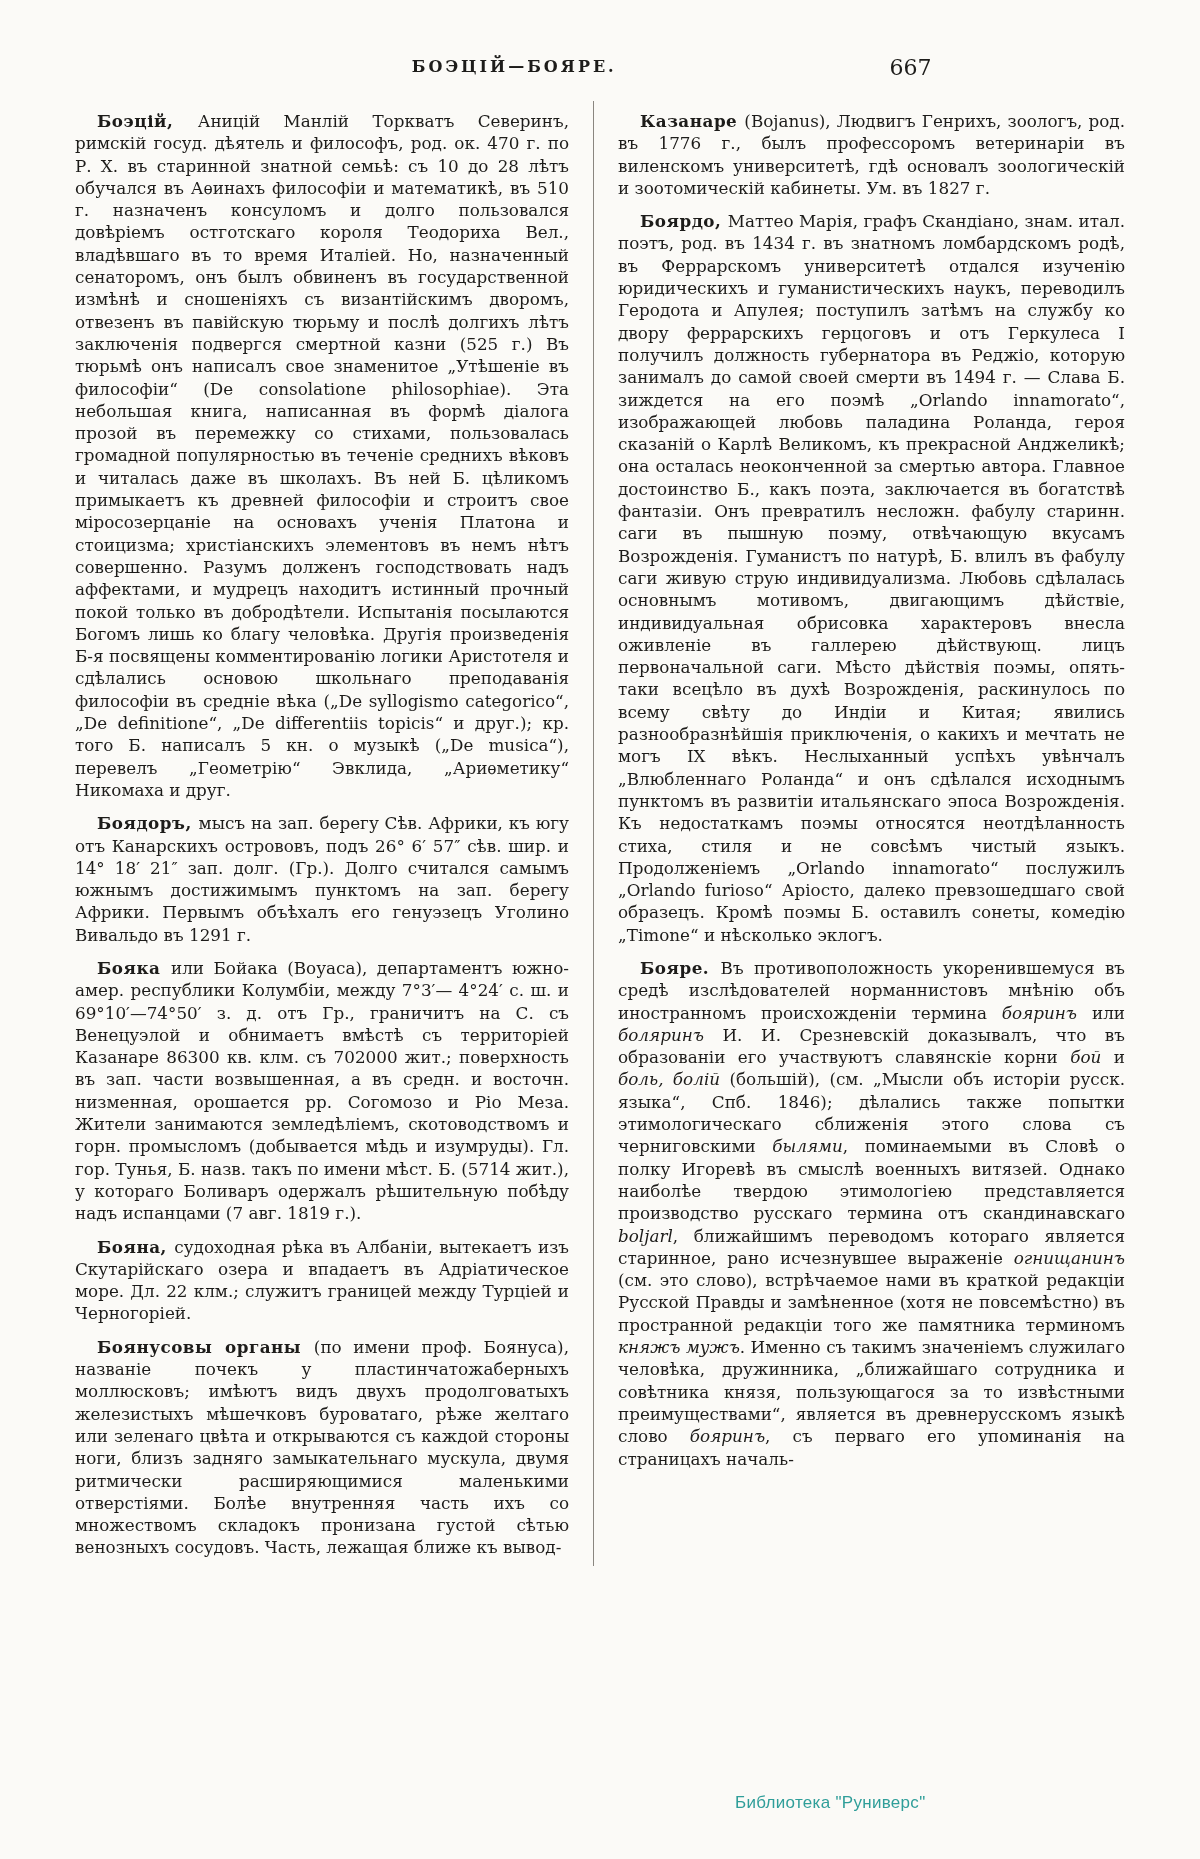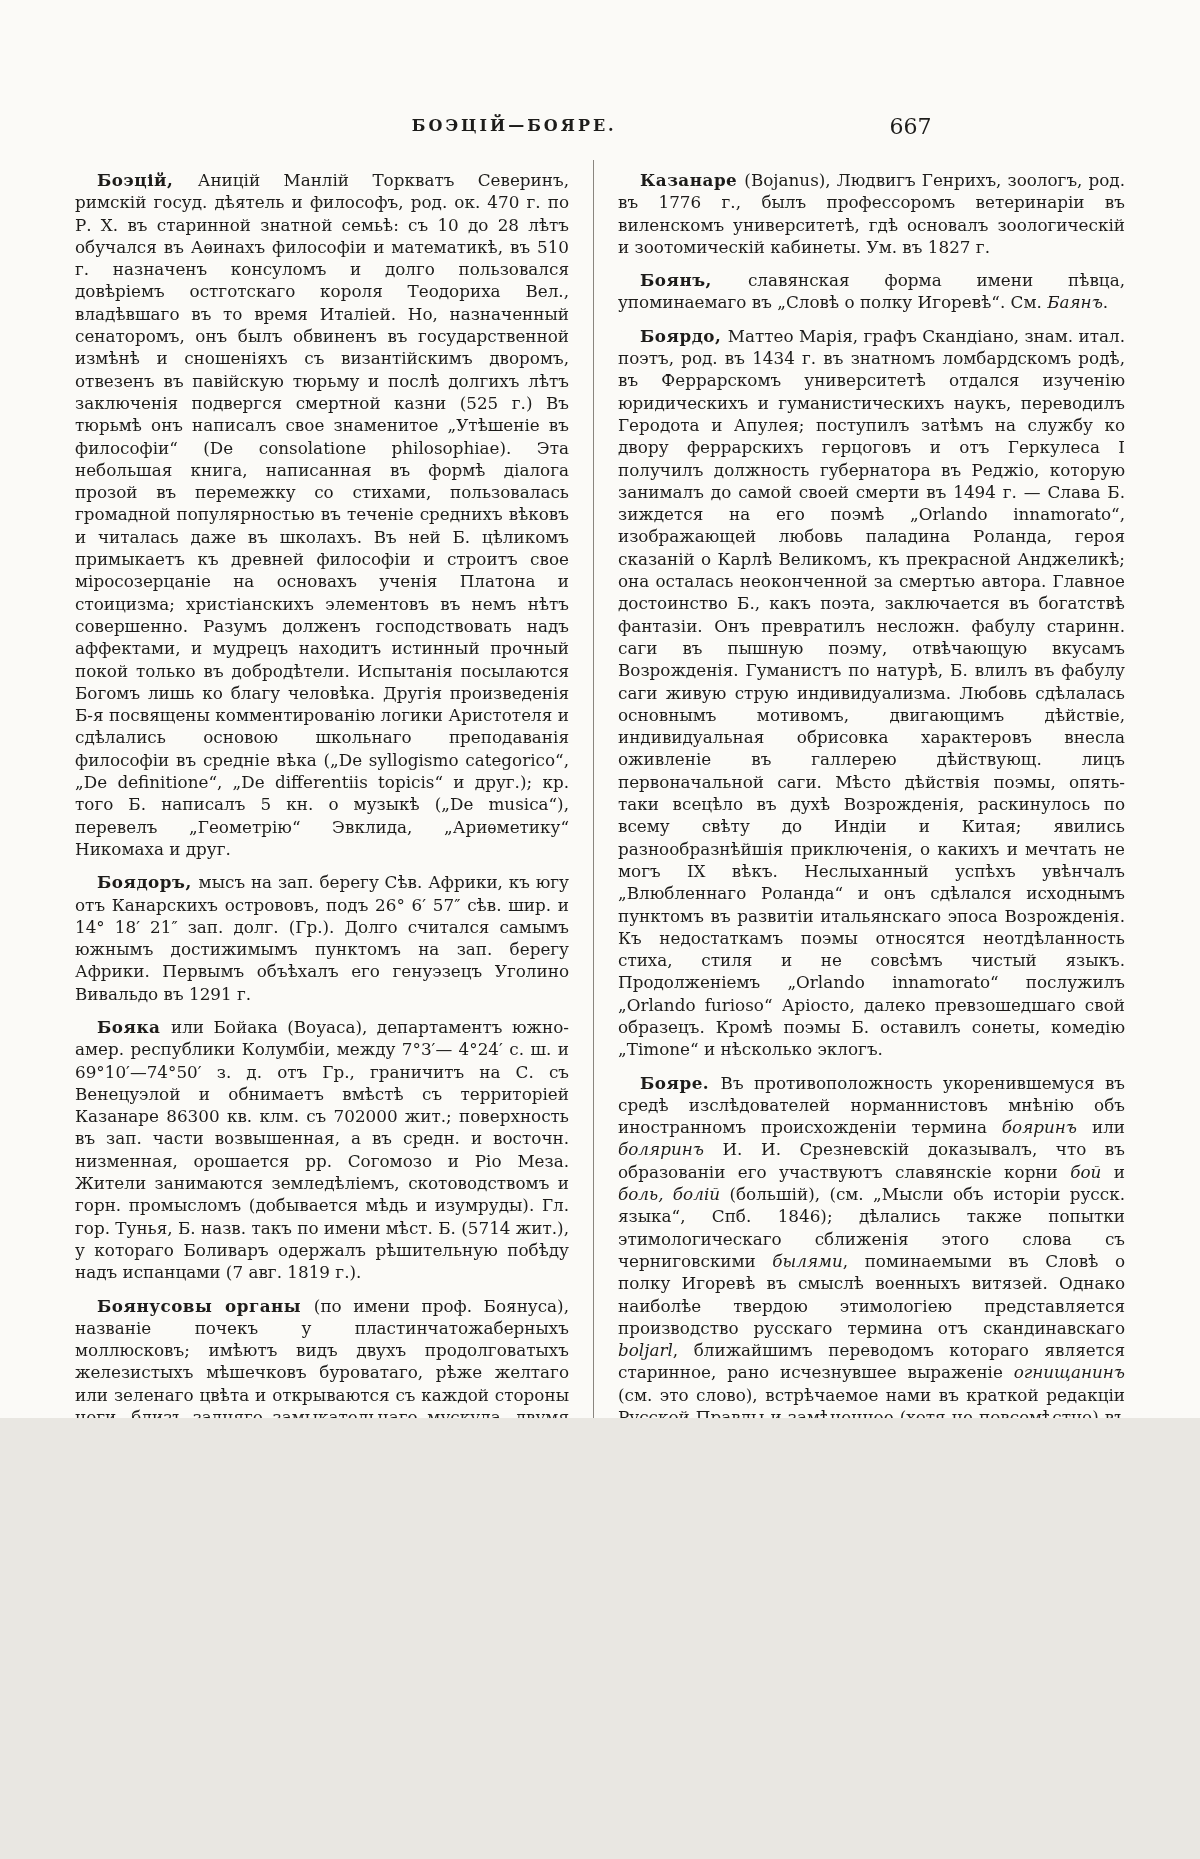--- a/index.html
+++ b/index.html
@@ -4,25 +4,25 @@
 <style>
   html, body {
     margin: 0;
     padding: 0;
     background: #e9e7e2;
     font-family: "DejaVu Serif", "Liberation Serif", serif;
   }
   .page {
     position: relative;
     width: 1200px;
-    height: 1418px;
+    height: 1859px;
     margin: 0 auto;
     background: #fbfaf7;
     box-sizing: border-box;
-    padding: 116px 64px 0 64px;
+    padding: 57px 64px 0 64px;
     color: #1d1c1a;
     overflow: hidden;
   }
   .header {
     position: relative;
     height: 42px;
   }
   .running-title {
     position: absolute;
     left: 42%;
@@ -80,25 +80,25 @@
   <div class="header">
     <div class="running-title">БОЭЦІЙ—БОЯРЕ.</div>
     <div class="page-number">667</div>
   </div>
 
   <div class="columns">
     <div class="col col-left" id="col-left">
         <p class="para"><b>Боэцій, </b>Аницій Манлій Торкватъ Северинъ, римскій госуд. дѣятель и философъ, род. ок. 470 г. по Р. Х. въ старинной знатной семьѣ: съ 10 до 28 лѣтъ обучался въ Аѳинахъ философіи и математикѣ, въ 510 г. назначенъ консуломъ и долго пользовался довѣріемъ остготскаго короля Теодориха Вел., владѣвшаго въ то время Италіей. Но, назначенный сенаторомъ, онъ былъ обвиненъ въ государственной измѣнѣ и сношеніяхъ съ византійскимъ дворомъ, отвезенъ въ павійскую тюрьму и послѣ долгихъ лѣтъ заключенія подвергся смертной казни (525 г.) Въ тюрьмѣ онъ написалъ свое знаменитое „Утѣшеніе въ философіи“ (De consolatione philosophiae). Эта небольшая книга, написанная въ формѣ діалога прозой въ перемежку со стихами, пользовалась громадной популярностью въ теченіе среднихъ вѣковъ и читалась даже въ школахъ. Въ ней Б. цѣликомъ примыкаетъ къ древней философіи и строитъ свое міросозерцаніе на основахъ ученія Платона и стоицизма; христіанскихъ элементовъ въ немъ нѣтъ совершенно. Разумъ долженъ господствовать надъ аффектами, и мудрецъ находитъ истинный прочный покой только въ добродѣтели. Испытанія посылаются Богомъ лишь ко благу человѣка. Другія произведенія Б-я посвящены комментированію логики Аристотеля и сдѣлались основою школьнаго преподаванія философіи въ средніе вѣка („De syllogismo categorico“, „De definitione“, „De differentiis topicis“ и друг.); кр. того Б. написалъ 5 кн. о музыкѣ („De musica“), перевелъ „Геометрію“ Эвклида, „Ариѳметику“ Никомаха и друг.</p>
         <p class="para"><b>Боядоръ, </b>мысъ на зап. берегу Сѣв. Африки, къ югу отъ Канарскихъ острововъ, подъ 26° 6′ 57″ сѣв. шир. и 14° 18′ 21″ зап. долг. (Гр.). Долго считался самымъ южнымъ достижимымъ пунктомъ на зап. берегу Африки. Первымъ объѣхалъ его генуэзецъ Уголино Вивальдо въ 1291 г.</p>
         <p class="para"><b>Бояка </b>или Бойака (Воуаса), департаментъ южно-амер. республики Колумбіи, между 7°3′— 4°24′ с. ш. и 69°10′—74°50′ з. д. отъ Гр., граничитъ на С. съ Венецуэлой и обнимаетъ вмѣстѣ съ территоріей Казанаре 86300 кв. клм. съ 702000 жит.; поверхность въ зап. части возвышенная, а въ средн. и восточн. низменная, орошается рр. Согомозо и Ріо Меза. Жители занимаются земледѣліемъ, скотоводствомъ и горн. промысломъ (добывается мѣдь и изумруды). Гл. гор. Тунья, Б. назв. такъ по имени мѣст. Б. (5714 жит.), у котораго Боливаръ одержалъ рѣшительную побѣду надъ испанцами (7 авг. 1819 г.).</p>
+        <p class="para"><b>Бояна, </b>судоходная рѣка въ Албаніи, вытекаетъ изъ Скутарійскаго озера и впадаетъ въ Адріатическое море. Дл. 22 клм.; служитъ границей между Турціей и Черногоріей.</p>
         <p class="para"><b>Боянусовы органы </b>(по имени проф. Боянуса), названіе почекъ у пластинчатожаберныхъ моллюсковъ; имѣютъ видъ двухъ продолговатыхъ железистыхъ мѣшечковъ буроватаго, рѣже желтаго или зеленаго цвѣта и открываются съ каждой стороны ноги, близъ задняго замыкательнаго мускула, двумя ритмически расширяющимися маленькими отверстіями. Болѣе внутренняя часть ихъ со множествомъ складокъ пронизана густой сѣтью венозныхъ сосудовъ. Часть, лежащая ближе къ вывод-</p>
       </div>
     <div class="divider"></div>
     <div class="col col-right" id="col-right">
         <p class="para"><b>Казанаре </b>(Bojanus), Людвигъ Генрихъ, зоологъ, род. въ 1776 г., былъ профессоромъ ветеринаріи въ виленскомъ университетѣ, гдѣ основалъ зоологическій и зоотомическій кабинеты. Ум. въ 1827 г.</p>
-        <p class="para"><b>Боянъ, </b>славянская форма имени пѣвца, упоминаемаго въ „Словѣ о полку Игоревѣ“. См. <i>Баянъ</i>.</p>
         <p class="para"><b>Боярдо, </b>Маттео Марія, графъ Скандіано, знам. итал. поэтъ, род. въ 1434 г. въ знатномъ ломбардскомъ родѣ, въ Феррарскомъ университетѣ отдался изученію юридическихъ и гуманистическихъ наукъ, переводилъ Геродота и Апулея; поступилъ затѣмъ на службу ко двору феррарскихъ герцоговъ и отъ Геркулеса I получилъ должность губернатора въ Реджіо, которую занималъ до самой своей смерти въ 1494 г. — Слава Б. зиждется на его поэмѣ „Orlando innamorato“, изображающей любовь паладина Роланда, героя сказаній о Карлѣ Великомъ, къ прекрасной Анджеликѣ; она осталась неоконченной за смертью автора. Главное достоинство Б., какъ поэта, заключается въ богатствѣ фантазіи. Онъ превратилъ несложн. фабулу старинн. саги въ пышную поэму, отвѣчающую вкусамъ Возрожденія. Гуманистъ по натурѣ, Б. влилъ въ фабулу саги живую струю индивидуализма. Любовь сдѣлалась основнымъ мотивомъ, двигающимъ дѣйствіе, индивидуальная обрисовка характеровъ внесла оживленіе въ галлерею дѣйствующ. лицъ первоначальной саги. Мѣсто дѣйствія поэмы, опять-таки всецѣло въ духѣ Возрожденія, раскинулось по всему свѣту до Индіи и Китая; явились разнообразнѣйшія приключенія, о какихъ и мечтать не могъ IX вѣкъ. Неслыханный успѣхъ увѣнчалъ „Влюбленнаго Роланда“ и онъ сдѣлался исходнымъ пунктомъ въ развитіи итальянскаго эпоса Возрожденія. Къ недостаткамъ поэмы относятся неотдѣланность стиха, стиля и не совсѣмъ чистый языкъ. Продолженіемъ „Orlando innamorato“ послужилъ „Orlando furioso“ Аріосто, далеко превзошедшаго свой образецъ. Кромѣ поэмы Б. оставилъ сонеты, комедію „Timone“ и нѣсколько эклогъ.</p>
         <p class="para"><b>Бояре. </b>Въ противоположность укоренившемуся въ средѣ изслѣдователей норманнистовъ мнѣнію объ иностранномъ происхожденіи термина <i>бояринъ</i> или <i>боляринъ</i> И. И. Срезневскій доказывалъ, что въ образованіи его участвуютъ славянскіе корни <i>бой</i> и <i>боль, болій</i> (большій), (см. „Мысли объ исторіи русск. языка“, Спб. 1846); дѣлались также попытки этимологическаго сближенія этого слова съ черниговскими <i>былями</i>, поминаемыми въ Словѣ о полку Игоревѣ въ смыслѣ военныхъ витязей. Однако наиболѣе твердою этимологіею представляется производство русскаго термина отъ скандинавскаго <i>boljarl</i>, ближайшимъ переводомъ котораго является старинное, рано исчезнувшее выраженіе <i>огнищанинъ</i> (см. это слово), встрѣчаемое нами въ краткой редакціи Русской Правды и замѣненное (хотя не повсемѣстно) въ пространной редакціи того же памятника терминомъ <i>княжъ мужъ</i>. Именно съ такимъ значеніемъ служилаго человѣка, дружинника, „ближайшаго сотрудника и совѣтника князя, пользующагося за то извѣстными преимуществами“, является въ древнерусскомъ языкѣ слово <i>бояринъ</i>, съ перваго его упоминанія на страницахъ началь-</p>
       </div>
   </div>
 
   <div class="watermark">Библиотека "Руниверс"</div>
 </div>
 
 </body></html>

